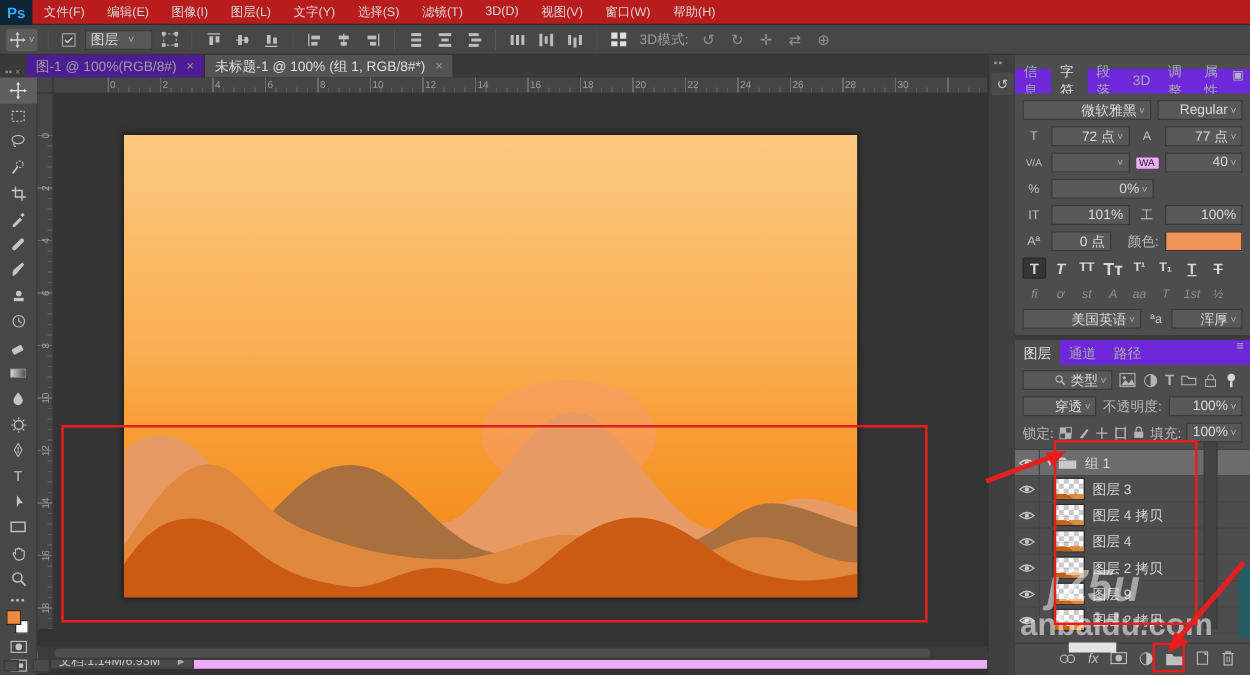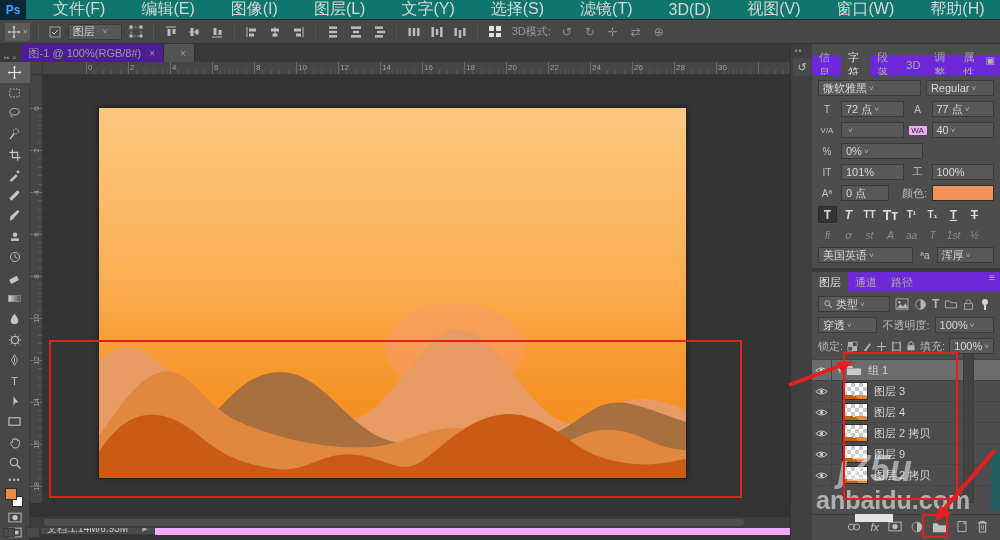--- a/index.html
+++ b/index.html
@@ -1,23 +1,23 @@
 <!DOCTYPE html>
 <html><head>
 <meta charset="utf-8">
 <style>
   html,body{margin:0;padding:0;background:#222;}
   *{box-sizing:border-box;font-family:"Liberation Sans","DejaVu Sans",sans-serif;}
   #app{position:relative;width:1000px;height:540px;background:#333;overflow:hidden;color:#d4d4d4;}
   .abs{position:absolute;}
 
   
-  .menubar{left:0;top:0;width:1000px;height:20px;background:#0f766e;border-bottom:1px solid #2c2c2c;display:flex;align-items:center;}
+  .menubar{left:0;top:0;width:1000px;height:20px;background:#b91c1c;border-bottom:1px solid #2c2c2c;display:flex;align-items:center;}
   .pslogo{width:26px;height:20px;background:#0d2636;color:#35a8ff;font-weight:bold;font-size:12px;display:flex;align-items:center;justify-content:center;}
-  .menuitem{padding:0 9px;font-size:16px;color:#d6d6d6;height:20px;display:flex;align-items:center;cursor:default;margin-left:18px;}
+  .menuitem{padding:0 9px;font-size:10px;color:#d6d6d6;height:20px;display:flex;align-items:center;cursor:default;}
 
   
   .optionsbar{left:0;top:20px;width:1000px;height:24px;background:#474747;border-bottom:1px solid #353535;display:flex;align-items:center;padding:0 5px;gap:5px;}
   .sep{width:1px;height:16px;background:#393939;border-right:1px solid #555;margin:0 3px;}
   .obtn{height:18px;display:flex;align-items:center;justify-content:center;padding:0 2px;border-radius:2px;}
   .obtn.sel{background:#5c5c5c;}
   .caret::after{content:"˅";font-size:8px;color:#b5b5b5;margin-left:2px;}
   .dd{height:16px;background:#585858;border:1px solid #3a3a3a;display:flex;align-items:center;font-size:11px;color:#d8d8d8;padding:0 4px;gap:6px;}
   .dim3d{color:#8f8f8f;font-size:12px;width:18px;text-align:center;}
   .oblabel{font-size:11px;color:#9b9b9b;margin:0 2px;}
@@ -63,21 +63,21 @@
   .dockstrip{left:790px;top:44px;width:22px;height:496px;background:#404040;border-left:1px solid #323232;}
   .dockbtn{position:absolute;left:2px;top:14px;width:18px;height:18px;background:#4a4a4a;border-radius:2px;display:flex;align-items:center;justify-content:center;color:#c5c5c5;font-size:11px;}
   .dockexp{position:absolute;left:4px;top:2px;color:#9a9a9a;font-size:8px;letter-spacing:1px;}
 
   
   .paneldock{left:812px;top:44px;width:188px;height:496px;background:#4d4d4d;}
   .ptabs{position:absolute;left:0;width:188px;height:20px;background:#6d28d9;display:flex;align-items:flex-start;}
   .ptab{height:20px;display:flex;align-items:center;padding:0 7px;font-size:11px;color:#ababab;}
   .ptab.active{background:#4d4d4d;color:#e2e2e2;}
   .pmenuicon{margin-left:auto;margin-right:5px;color:#b5b5b5;font-size:10px;}
-  .fld{height:16px;background:#585858;border:1px solid #3a3a3a;display:flex;align-items:center;font-size:11px;color:#d8d8d8;padding:0 4px;flex:1;min-width:0;}
+  .fld{height:16px;background:#585858;border:1px solid #3a3a3a;display:flex;align-items:center;font-size:11px;color:#d8d8d8;padding:0 4px;flex:1;min-width:0;justify-content:flex-end;}
   .icolbl{font-size:10px;color:#c2c2c2;width:18px;flex:none;text-align:center;}
   .crow{display:flex;align-items:center;gap:5px;margin:5px 6px 0 6px;}
   .lbl{font-size:11px;color:#b8b8b8;white-space:nowrap;}
   .stybtn{width:19px;height:17px;display:flex;align-items:center;justify-content:center;font-size:12px;color:#d8d8d8;font-weight:bold;border-radius:2px;}
   .stybtn.on{background:#353535;box-shadow:inset 0 0 0 1px #2a2a2a;}
   .otbtn{width:19px;height:14px;display:flex;align-items:center;justify-content:center;font-size:10px;color:#8d8d8d;font-style:italic;}
   .swatch{width:62px;height:16px;border:1px solid #2e2e2e;}
 
   
   .lrow{display:flex;align-items:center;height:21px;border-bottom:1px solid #454545;position:relative;}
@@ -250,20 +250,21 @@
     <span class="dim3d">⊕</span>
   </div>
 
   <div class="abs tabbar">
     <span class="tabctl">▪▪ ×</span>
     <div class="doctab">
       <span>图-1 @ 100%(RGB/8#)</span>
       <span class="tabclose">×</span>
     </div>
     <div class="doctab active">
+      <span>未标题-1 @ 100% (组 1, RGB/8#*)</span>
       <span class="tabclose">×</span>
     </div>
   </div>
 
   <div class="abs toolbar">
     <div class="tool sel">
         <svg class="mini" width="15" height="15" viewBox="0 0 16 16">
           <path d="M8 2v12M2 8h12" stroke="#e2e2e2" stroke-width="1.2"></path>
           <path d="M8 .5l1.7 2.5H6.3zM8 15.5l1.7-2.5H6.3zM.5 8l2.5-1.7v3.4zM15.5 8l-2.5-1.7v3.4z" fill="#e2e2e2"></path>
         </svg>
@@ -679,20 +680,30 @@
         </div>
         <div class="lrow">
           <span class="eyecell">
               <svg class="mini" width="13" height="9" viewBox="0 0 13 9">
                 <path d="M.8 4.5Q6.5-.5 12.2 4.5 6.5 9.5.8 4.5Z" fill="none" stroke="#c9c9c9"></path>
                 <circle cx="6.5" cy="4.5" r="1.7" fill="#c9c9c9"></circle>
               </svg>
             </span>
           <span class="thumb"></span>
           <span class="lname">图层 3</span>
+        </div>
+        <div class="lrow">
+          <span class="eyecell">
+              <svg class="mini" width="13" height="9" viewBox="0 0 13 9">
+                <path d="M.8 4.5Q6.5-.5 12.2 4.5 6.5 9.5.8 4.5Z" fill="none" stroke="#c9c9c9"></path>
+                <circle cx="6.5" cy="4.5" r="1.7" fill="#c9c9c9"></circle>
+              </svg>
+            </span>
+          <span class="thumb"></span>
+          <span class="lname">图层 4 拷贝</span>
         </div>
         <div class="lrow">
           <span class="eyecell">
               <svg class="mini" width="13" height="9" viewBox="0 0 13 9">
                 <path d="M.8 4.5Q6.5-.5 12.2 4.5 6.5 9.5.8 4.5Z" fill="none" stroke="#c9c9c9"></path>
                 <circle cx="6.5" cy="4.5" r="1.7" fill="#c9c9c9"></circle>
               </svg>
             </span>
           <span class="thumb"></span>
           <span class="lname">图层 4</span>

